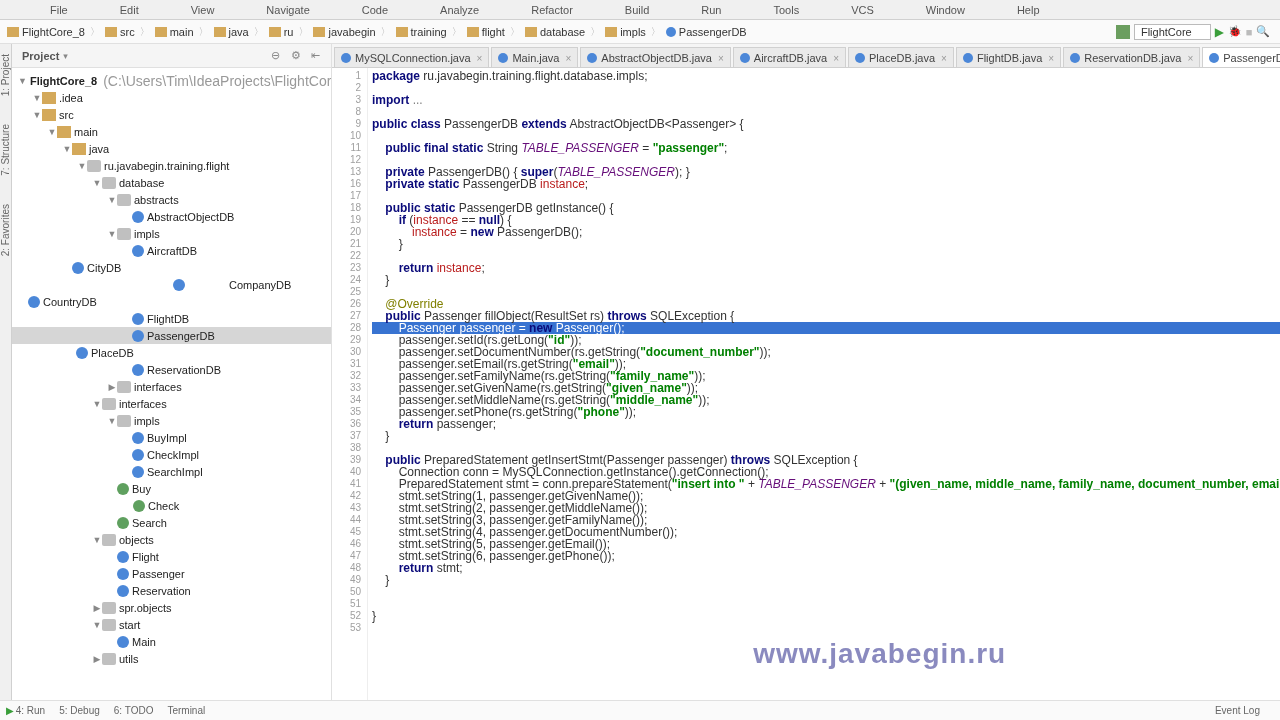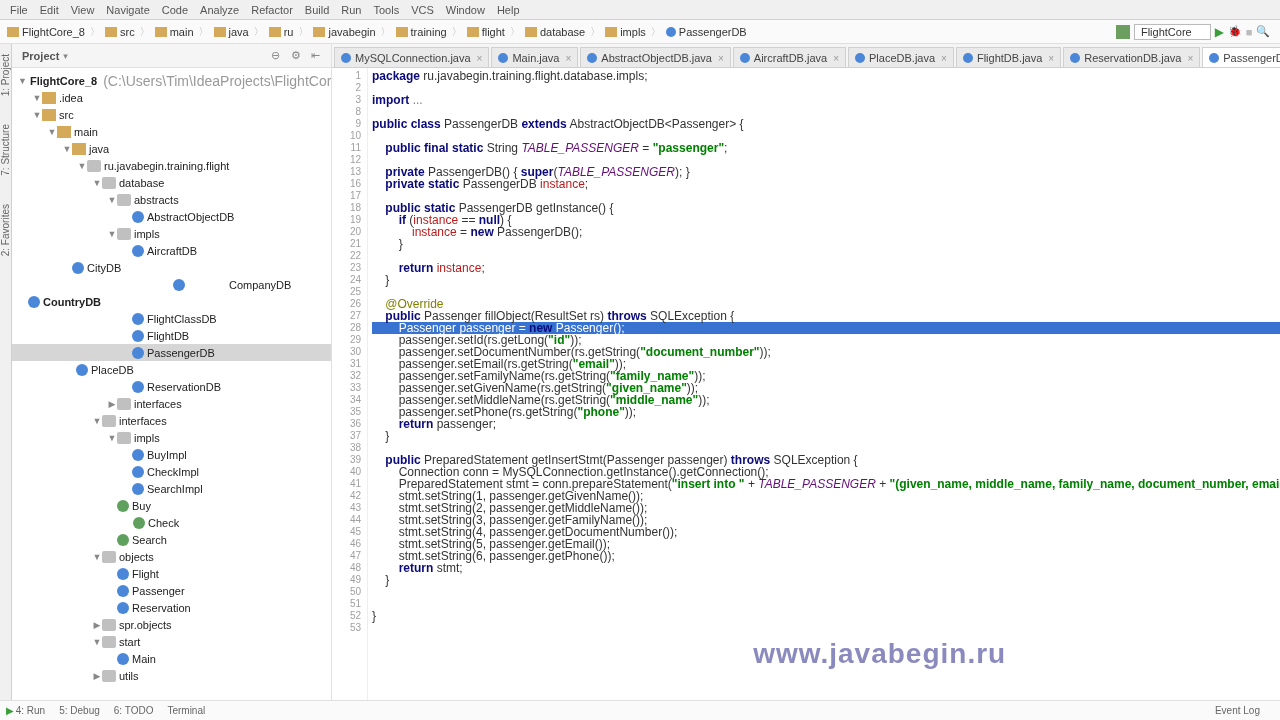--- a/index.html
+++ b/index.html
@@ -1,18 +1,18 @@
 <!DOCTYPE html>
 <html><head>
 <meta charset="utf-8">
 <style>
 * { margin: 0; padding: 0; box-sizing: border-box; font-family: "Segoe UI", Arial, sans-serif; }
 body { background: #fff; font-size: 11px; color: #333; overflow: hidden; width: 1280px; height: 720px; }
 .menubar { height: 20px; background: #f0f0f0; display: flex; align-items: center; padding: 0 4px; border-bottom: 1px solid #d0d0d0; }
-.menubar span { padding: 0 6px; color: #555; cursor: pointer; }
+.menubar span { padding: 0 6px; color: #555; cursor: pointer; margin-left: 40px; }
 .toolbar { height: 24px; background: #fafafa; display: flex; align-items: center; padding: 0 4px; border-bottom: 1px solid #e0e0e0; }
 .breadcrumb { display: flex; align-items: center; gap: 2px; flex: 1; }
 .breadcrumb .crumb { display: flex; align-items: center; padding: 1px 3px; font-size: 11px; color: #333; }
 .breadcrumb .crumb .folder-icon { width: 12px; height: 10px; background: #d4a95a; margin-right: 3px; display:inline-block; }
 .breadcrumb .crumb .class-icon { width: 10px; height: 10px; background: #4b87d8; border-radius:50%; margin-right:3px; display:inline-block;}
 .breadcrumb .sep { color: #aaa; font-size: 10px; }
 .toolbar-right { display:flex; align-items:center; gap:4px; padding-right:6px;}
 .toolbar-right .btn-icon { width:14px; height:14px; display:inline-block; }
 .run-config { background:#fff; border:1px solid #bbb; padding:1px 18px 1px 6px; font-size:11px; position:relative;}
 .main { display: flex; height: calc(720px - 64px); }
@@ -221,29 +221,24 @@
           <div class="tree-row" style="padding-left: 50px;">
             <span class="arrow"></span>
             <span class="ticon cls"></span>
             <span class="name">CityDB</span>
           </div>
           <div class="tree-row" style="padding-left: 110px; gap: 41px;">
             <span class="arrow"></span>
             <span class="ticon cls"></span>
             <span class="name">CompanyDB</span>
           </div>
-          <div class="tree-row" style=" font-weight: bold;">
+          <div class="tree-row" style="">
             <span class="arrow"></span>
             <span class="ticon cls"></span>
             <span class="name">CountryDB</span>
-          </div>
-          <div class="tree-row" style="padding-left: 110px;">
-            <span class="arrow"></span>
-            <span class="ticon cls"></span>
-            <span class="name">FlightClassDB</span>
           </div>
           <div class="tree-row" style="padding-left: 110px;">
             <span class="arrow"></span>
             <span class="ticon cls"></span>
             <span class="name">FlightDB</span>
           </div>
           <div class="tree-row selected" style="padding-left: 110px;">
             <span class="arrow"></span>
             <span class="ticon cls"></span>
             <span class="name">PassengerDB</span>

